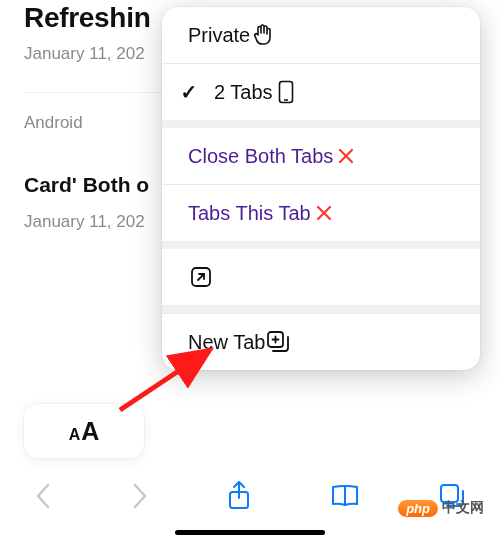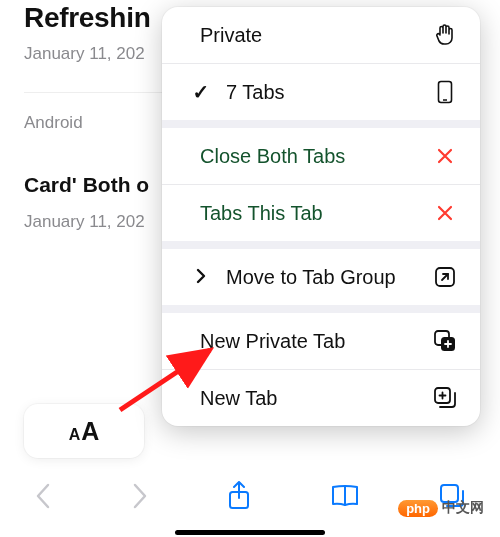--- a/index.html
+++ b/index.html
@@ -17,26 +17,26 @@
     .aA .small { font-size: 16px; font-weight: 600; color: #111; }
     .aA .big { font-size: 25px; font-weight: 600; color: #111; }
     
     .bottom-bar { position: absolute; left: 0; bottom: 12px; width: 100%; height: 54px; display: flex; align-items: center; justify-content: space-between; padding: 0 34px; }
     .nav-ic { color: #c7c7cc; }
     .nav-ic.blue { color: #0a7aff; }
     
     .home-indicator { position: absolute; bottom: 2px; left: 50%; transform: translateX(-50%); width: 150px; height: 5px; background: #000; border-radius: 3px; }
     
     .watermark { position: absolute; bottom: 20px; right: 16px; display: flex; align-items: center; font-size: 14px; font-weight: 600; color: #555; }
-    .watermark .php-badge { background: linear-gradient(#ff9933, #ff6600); color: #fff; border-radius: 10px; padding: 1px 8px; font-size: 13px; margin-right: 4px; }
+    .watermark .php-badge { background: linear-gradient(#ff9933, #ff6600); color: #fff; border-radius: 10px; padding: 1px 8px; font-size: 13px; font-style: italic; margin-right: 4px; }
     
     .menu { position: absolute; left: 162px; top: 7px; width: 318px; background: #fff; border-radius: 16px; box-shadow: 0 6px 28px rgba(0,0,0,0.22), 0 0 0 1px rgba(0,0,0,0.03); overflow: hidden; }
-    .menu-row { display: flex; align-items: center; justify-content: space-between; padding: 0 22px 0 38px; height: 56px; font-size: 20px; color: #111; font-weight: 400; }
+    .menu-row { display: flex; align-items: center; justify-content: flex-start; padding: 0 22px 0 26px; height: 56px; font-size: 20px; color: #111; font-weight: 400; }
     .menu-row .left { display: flex; align-items: center; gap: 12px; }
-    .menu-row.red { color: #14532d; }
+    .menu-row.red { color: #4c1d95; }
     .menu-row.red svg { stroke: #ff3b30; }
     .sep-thin { height: 1px; background: #e9e9ec; }
     .sep-thick { height: 8px; background: #efeff4; }
     .check { width: 18px; display: inline-block; text-align: center; font-weight: 600; margin-left: -8px; margin-right: 4px; }
     .chev { width: 18px; display: inline-block; text-align: center; font-weight: 700; margin-left: -8px; margin-right: 4px; }
     .icon-slot { width: 26px; height: 26px; display: flex; align-items: center; justify-content: center; color: #111; }
     
     .arrow-pointer { position: absolute; left: 112px; top: 338px; width: 120px; height: 80px; pointer-events: none; }
   </style>
 </head>
@@ -105,21 +105,21 @@
       <svg width="22" height="24" viewBox="0 0 22 24" fill="none" stroke="#111" stroke-width="1.6" stroke-linecap="round" stroke-linejoin="round">
         <path d="M6 11 V5 a1.5 1.5 0 0 1 3 0 V10 M9 10 V3.5 a1.5 1.5 0 0 1 3 0 V10 M12 10 V4.5 a1.5 1.5 0 0 1 3 0 V11 M15 11 V7 a1.5 1.5 0 0 1 3 0 V15 a6 6 0 0 1 -6 6 h-2 a6 6 0 0 1 -5 -3 L3 13 a1.5 1.5 0 0 1 2.3 -1.9 L6 12"></path>
       </svg>
     </span>
   </div>
   <div class="sep-thin"></div>
 
   <div class="menu-row">
     <span class="left">
       <span class="check">✓</span>
-      <span>7 Tabs</span>
+      <span>2 Tabs</span>
     </span>
     <span class="icon-slot">
       <svg width="16" height="24" viewBox="0 0 16 24" fill="none" stroke="#111" stroke-width="1.6">
           <rect x="1.5" y="1.5" width="13" height="21" rx="2.5"></rect>
           <line x1="6" y1="20" x2="10" y2="20"></line>
         </svg>
     </span>
   </div>
   <div class="sep-thick"></div>
 
@@ -141,50 +141,30 @@
       </span>
     <span class="icon-slot">
       <svg width="18" height="18" viewBox="0 0 18 18" stroke-width="2.2" stroke-linecap="round">
           <path d="M3 3 L15 15 M15 3 L3 15"></path>
         </svg>
     </span>
   </div>
   <div class="sep-thick"></div>
 
   <div class="menu-row">
-    <span class="left">
-      <span class="chev">
-        <svg width="10" height="16" viewBox="0 0 10 16" fill="none">
-            <path d="M2 2 L8 8 L2 14" stroke="#111" stroke-width="2.4" stroke-linecap="round" stroke-linejoin="round"></path>
-          </svg>
-      </span>
-      <span>Move to Tab Group</span>
-    </span>
     <span class="icon-slot">
       <svg width="22" height="22" viewBox="0 0 22 22" fill="none" stroke="#111" stroke-width="1.8" stroke-linecap="round" stroke-linejoin="round">
         <rect x="2" y="2" width="18" height="18" rx="4"></rect>
           <path d="M8 14 L14 8"></path>
           <path d="M9 8 H14 V13"></path>
       </svg>
     </span>
   </div>
   <div class="sep-thick"></div>
 
-  <div class="menu-row">
-    <span class="left">
-        <span>New Private Tab</span>
-      </span>
-    <span class="icon-slot">
-      <svg width="24" height="24" viewBox="0 0 24 24" fill="none">
-        <rect x="2" y="2" width="14" height="14" rx="3" stroke="#111" stroke-width="1.8"></rect>
-        <rect x="8" y="8" width="14" height="14" rx="3.5" fill="#111"></rect>
-        <path d="M15 12 V18 M12 15 H18" stroke="#fff" stroke-width="1.8" stroke-linecap="round"></path>
-      </svg>
-    </span>
-  </div>
   <div class="sep-thin"></div>
 
   <div class="menu-row">
     <span class="left">
         <span>New Tab</span>
       </span>
     <span class="icon-slot">
       <svg width="24" height="24" viewBox="0 0 24 24" fill="none" stroke="#111" stroke-width="1.8" stroke-linecap="round" stroke-linejoin="round">
         <rect x="2" y="2" width="15" height="15" rx="3"></rect>
           <path d="M7 21 H19 a3 3 0 0 0 3-3 V7"></path>

